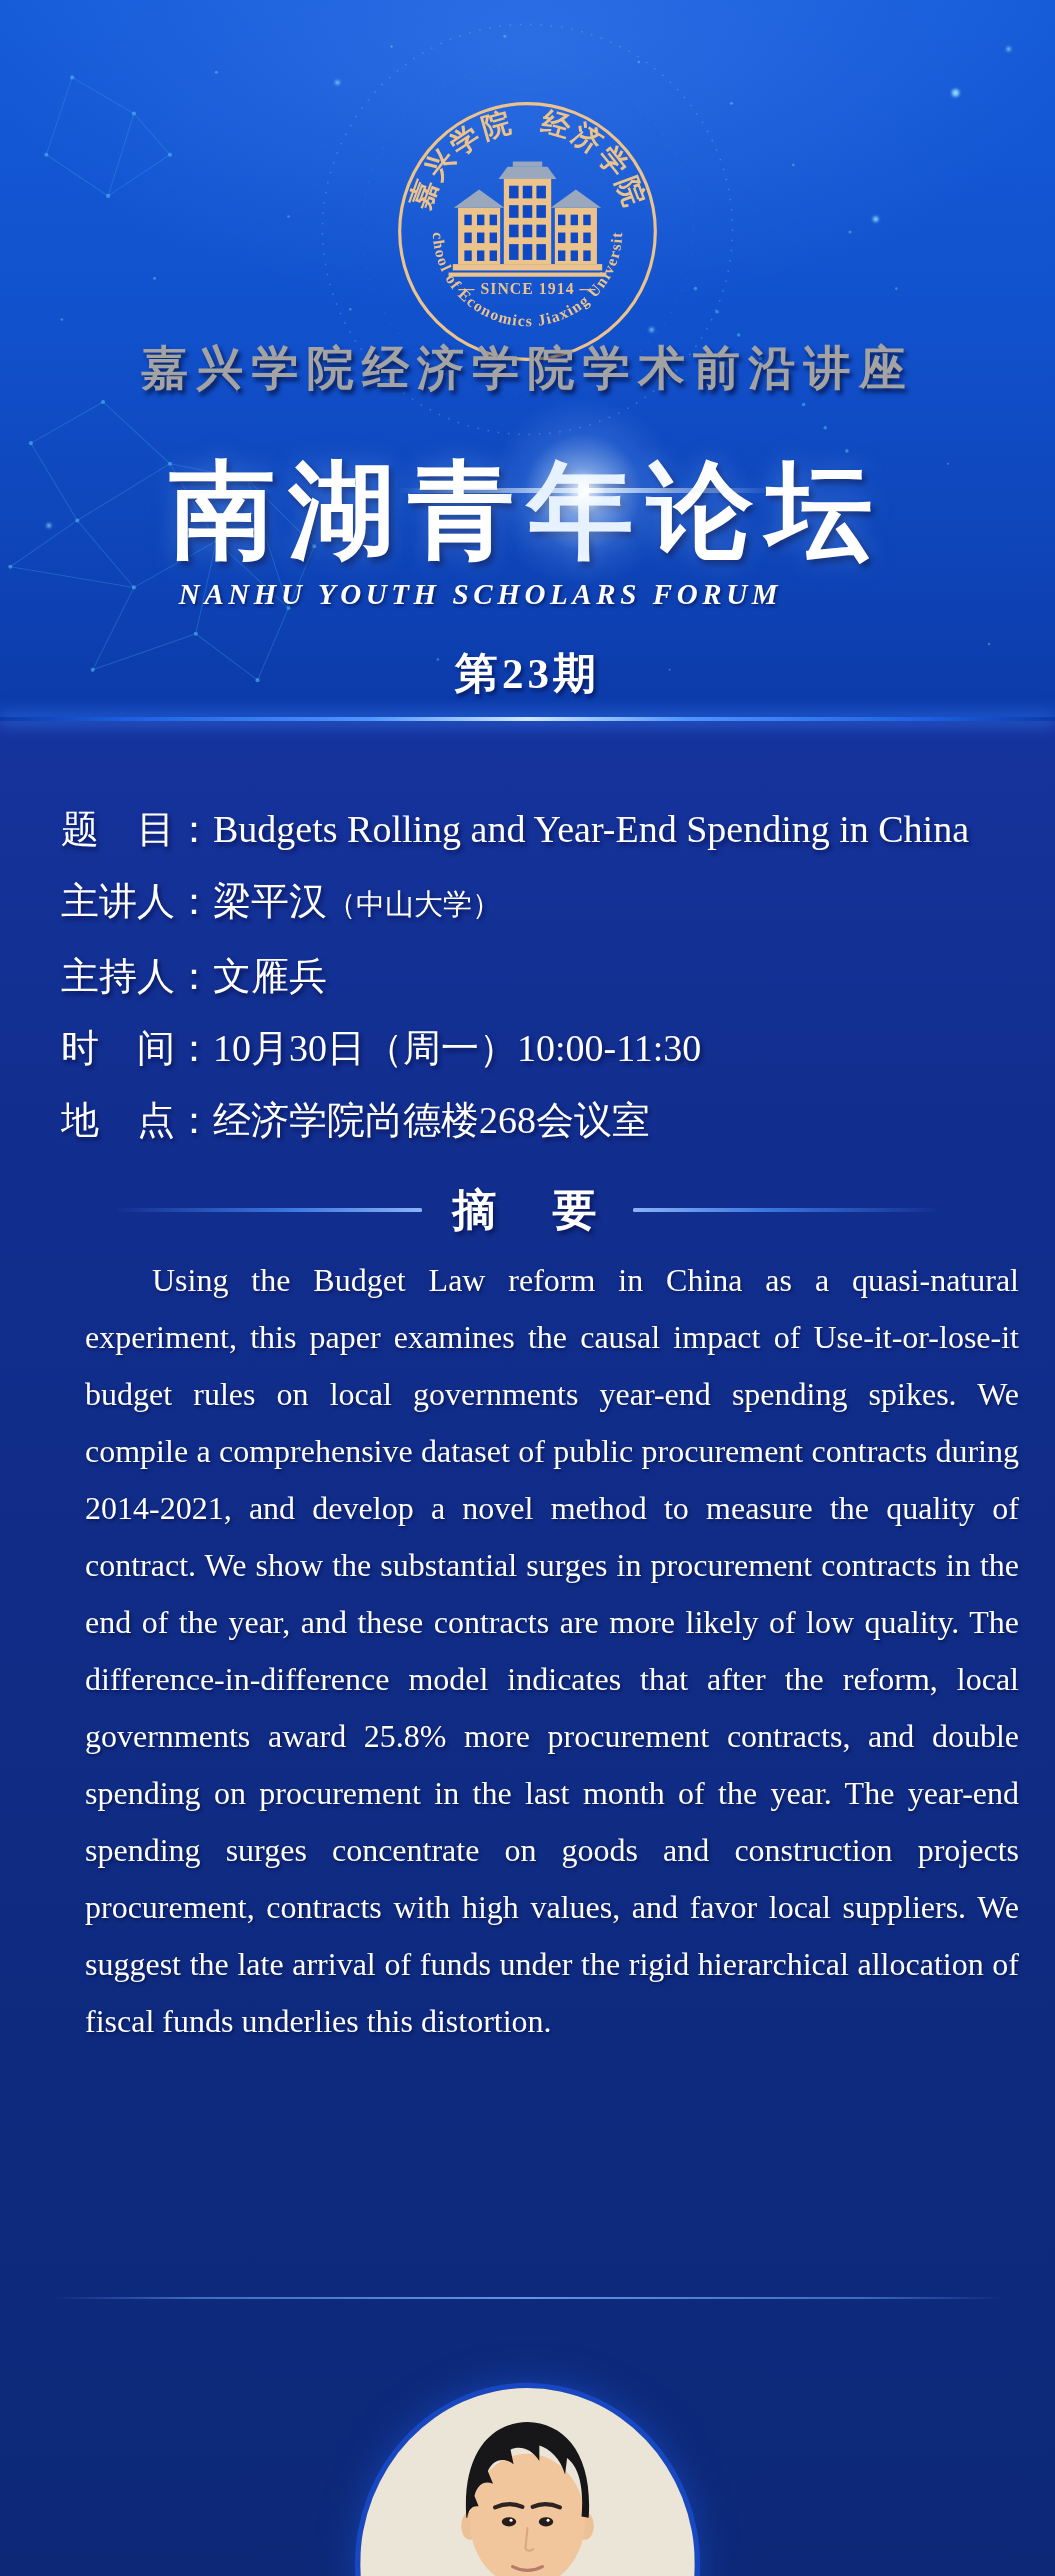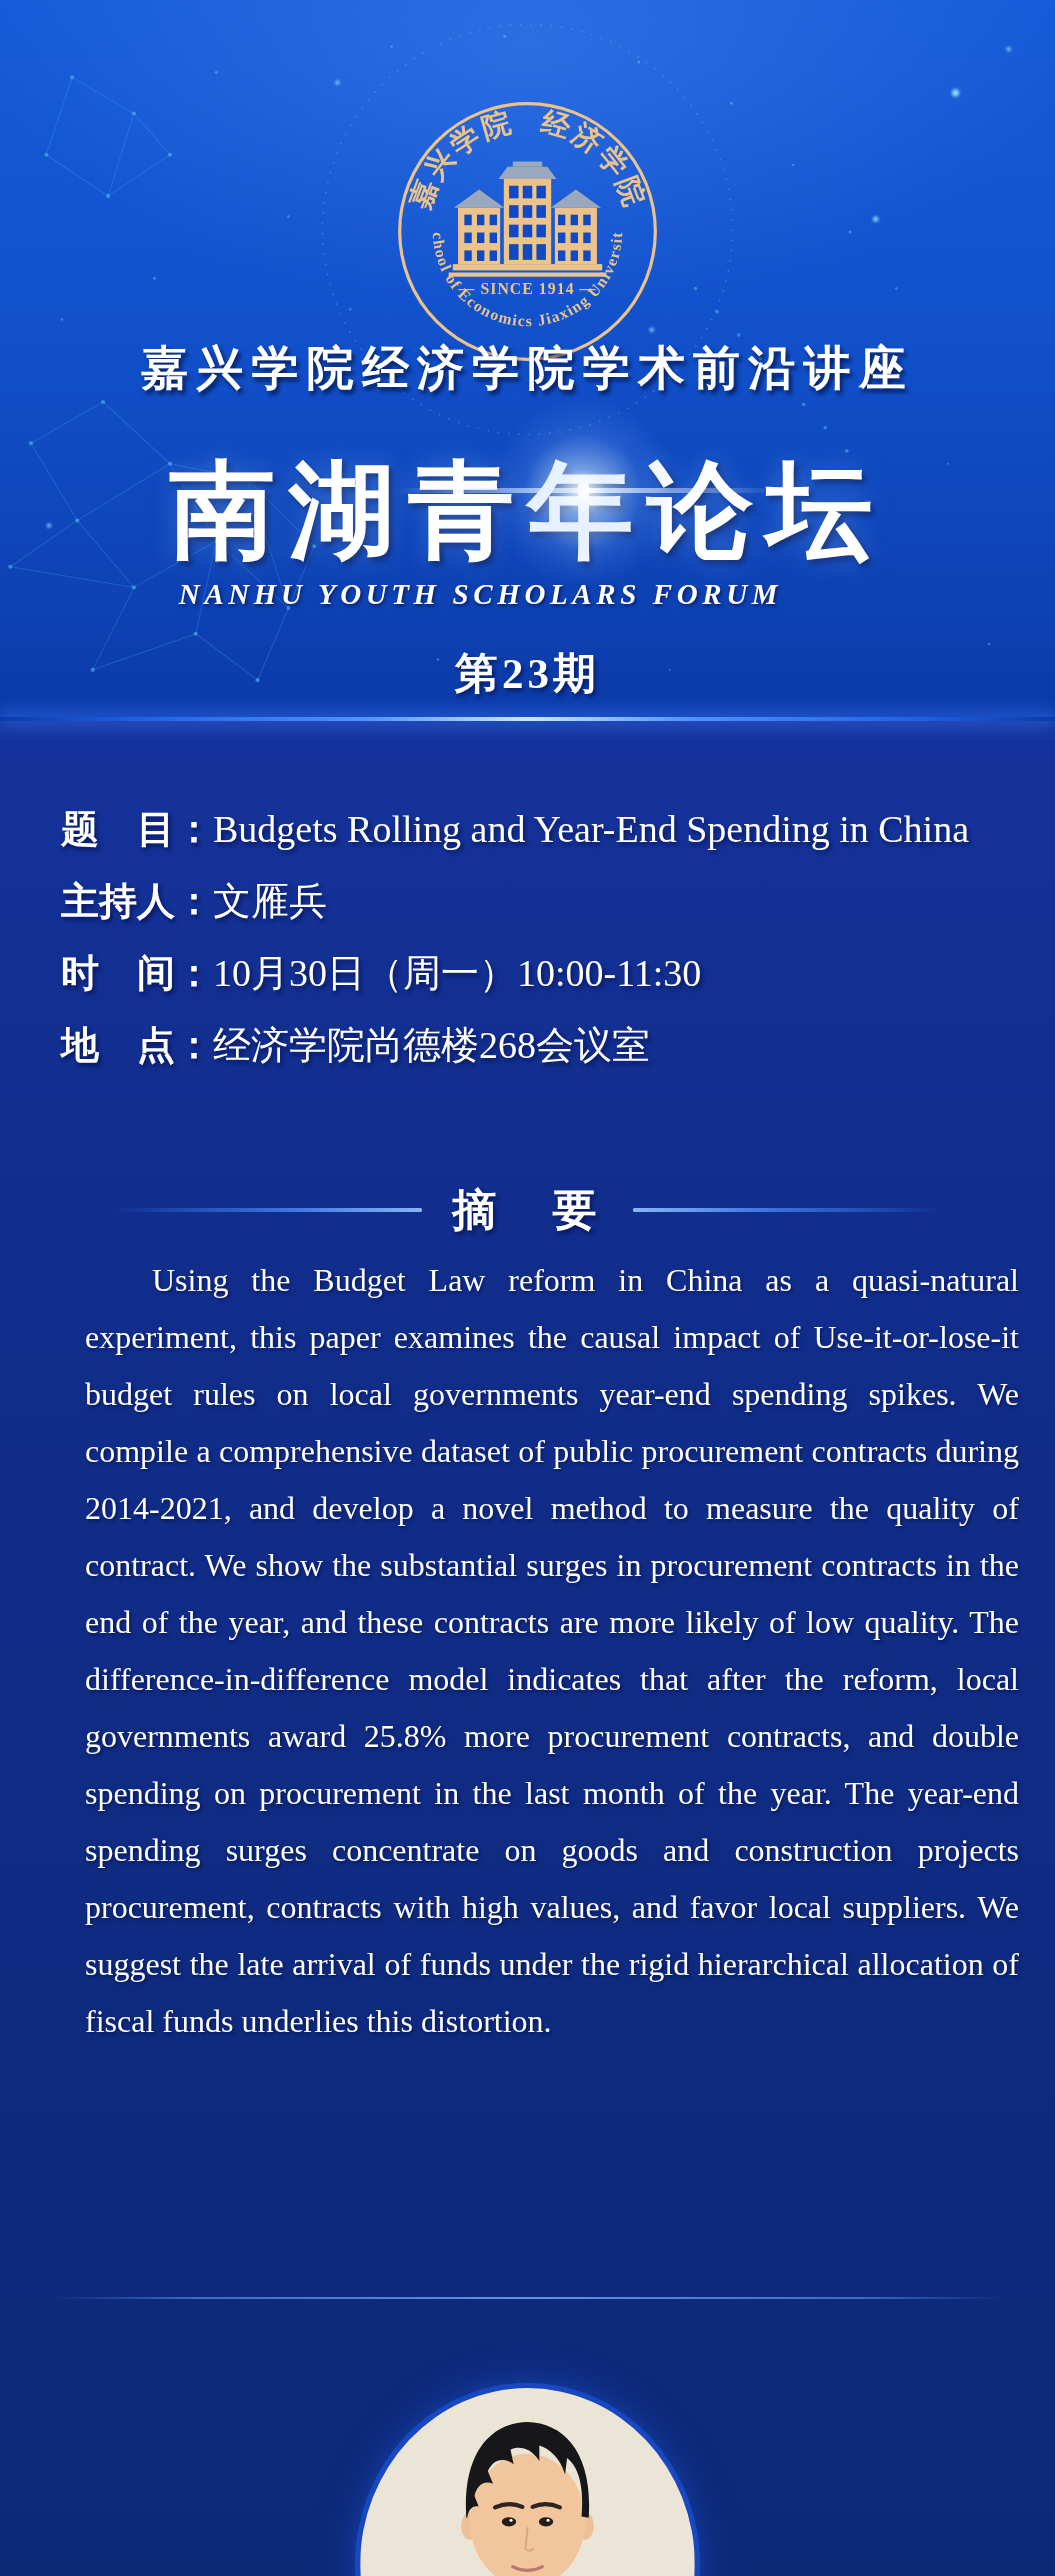--- a/index.html
+++ b/index.html
@@ -6,21 +6,21 @@
   .page{position:relative;width:1055px;height:4078px;overflow:hidden;
         font-family:"Liberation Serif","DejaVu Serif",serif;color:#fff;}
   .bg{position:absolute;left:0;width:1055px;}
   .hero-bg{top:0;height:721px;
     background:radial-gradient(ellipse 773px 386px at 50% 6%, rgba(95,155,255,.30), rgba(95,155,255,0) 70%),
                linear-gradient(180deg,#165bd9 0%,#1151cc 45%,#0e43b6 80%,#0c3aa8 100%);}
   .body-bg{top:721px;height:3270px;
     background:linear-gradient(180deg,#15339c 0%,#122f91 10%,#102c87 25%,#0e2a7d 45%,#0c2773 65%,#0b2469 85%,#0a2162 100%);}
   .decor{position:absolute;left:0;top:0;pointer-events:none;}
   .emblem{position:absolute;left:396px;top:100px;width:263px;height:263px;}
-  .gold{color:#ffffff;}
+  .gold{color:#a3a3a3;}
   .series-title{position:absolute;left:0;top:337px;width:1055px;text-align:center;
     font-size:47px;font-weight:700;letter-spacing:8.2px;
     text-shadow:2.6px 3.6px 4.6px rgba(0,5,40,.65);}
   .forum-title{position:absolute;left:0;top:449px;width:1055px;text-align:center;
     font-size:106px;font-weight:900;letter-spacing:13.4px;line-height:1.18;
     text-shadow:0 0 24px rgba(130,185,255,.38),3.1px 4.1px 6.2px rgba(0,5,50,.55);}
   .forum-subtitle{position:absolute;left:0;top:578px;width:961px;text-align:center;
     font-size:29px;font-style:italic;font-weight:700;letter-spacing:4.6px;
     text-shadow:1.5px 2.1px 3.6px rgba(0,5,50,.6);}
   .issue{position:absolute;left:0;top:645px;width:1055px;text-align:center;
@@ -28,21 +28,21 @@
     text-shadow:2.1px 2.6px 4.1px rgba(0,5,50,.6);}
   .flare{position:absolute;left:480px;top:389px;width:206px;height:206px;pointer-events:none;
     background:radial-gradient(circle,rgba(255,255,255,.95) 0%,rgba(205,228,255,.5) 16%,rgba(125,175,255,.18) 40%,rgba(125,175,255,0) 65%);}
   .flare-streak{position:absolute;left:397px;top:488px;width:381px;height:5.2px;border-radius:2.6px;pointer-events:none;
     background:linear-gradient(90deg,rgba(255,255,255,0),rgba(225,240,255,.8) 45%,#ffffff 50%,rgba(225,240,255,.8) 55%,rgba(255,255,255,0));}
   .beam{position:absolute;left:0;top:717px;width:1055px;height:3.6px;
     background:linear-gradient(90deg,rgba(30,80,200,0) 0%,#1d5fe0 12%,#4f94ff 35%,#cfe7ff 50%,#4f94ff 65%,#1d5fe0 88%,rgba(30,80,200,0) 100%);
     box-shadow:0 0 16.5px 2.6px rgba(60,130,255,.75);}
   .info{position:absolute;left:61px;top:793px;width:934px;font-size:38px;line-height:72px;
     text-shadow:2.1px 2.6px 4.1px rgba(0,5,50,.6);}
-  .info-label{font-weight:700;}
+  .info-label{font-weight:400;}
   .info-note{font-size:29px;}
   .sec-head{position:absolute;left:0;width:1055px;display:flex;align-items:center;justify-content:center;}
   .abstract-head{top:1179px;height:62px;text-align:right;}
   .sec-title{font-size:44px;font-weight:700;letter-spacing:6.2px;margin:0 30px;
     text-shadow:2.1px 2.6px 4.1px rgba(0,5,50,.6);white-space:nowrap;}
   .hline{height:3.1px;border-radius:1.5px;display:inline-block;}
   .hline.l{background:linear-gradient(90deg,rgba(45,95,215,.05),#3a74e0 55%,#8ab4f8);}
   .hline.r{background:linear-gradient(270deg,rgba(45,95,215,.05),#3a74e0 55%,#8ab4f8);}
   .abstract-head .hline{width:304px;}
   .abstract-body{position:absolute;left:61px;top:1252px;width:934px;
@@ -195,20 +195,21 @@
   <div class="series-title gold">嘉兴学院经济学院学术前沿讲座</div>
   <div class="forum-title">南湖青年论坛</div>
   <div class="flare"></div>
   <div class="flare-streak"></div>
   <div class="forum-subtitle">NANHU YOUTH SCHOLARS FORUM</div>
   <div class="issue">第23期</div>
   <div class="beam"></div>
 
   <div class="info">
     <div><span class="info-label">题　目：</span><span>Budgets Rolling and Year-End Spending in China</span></div>
+    <div><span class="info-label">主讲人：</span><span>梁平汉</span><span class="info-note">（中山大学）</span></div>
     <div><span class="info-label">主持人：</span><span>文雁兵</span></div>
     <div><span class="info-label">时　间：</span><span>10月30日（周一）10:00-11:30</span></div>
     <div><span class="info-label">地　点：</span><span>经济学院尚德楼268会议室</span></div>
   </div>
 
   <div class="sec-head abstract-head">
     <span class="hline l"></span>
     <span class="sec-title">摘　要</span>
     <span class="hline r"></span>
   </div>

